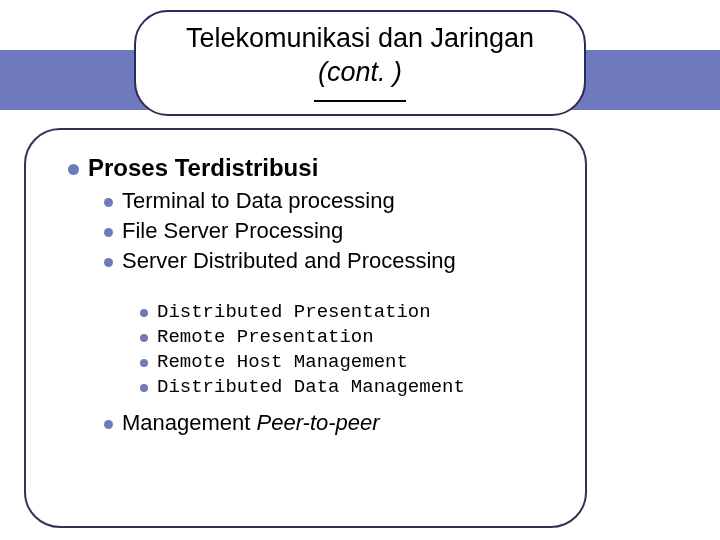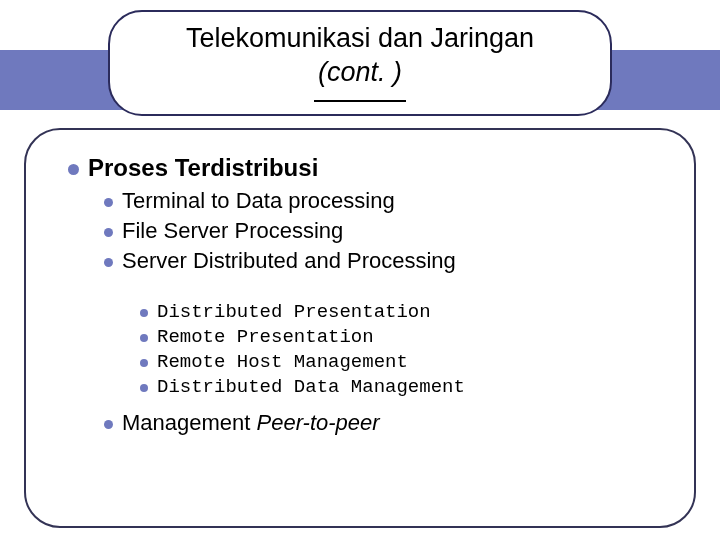--- a/index.html
+++ b/index.html
@@ -17,21 +17,21 @@
     left: 0;
     width: 720px;
     height: 60px;
     background: #6f79be;
   }
   .title-box {
     position: absolute;
     top: 10px;
     left: 50%;
     transform: translateX(-50%);
-    width: 504px;
+    width: 452px;
     background: #fff;
     border: 2px solid #2b2b5b;
     border-radius: 34px;
     padding: 10px 30px 12px 30px;
     text-align: center;
   }
   .title-box h1 {
     font-size: 27px;
     font-weight: normal;
     color: #000;
@@ -40,21 +40,21 @@
   .title-box .cont {
     font-style: italic;
     border-bottom: 2px solid #000;
     display: inline-block;
     padding: 0 4px 10px 4px;
   }
   .content-frame {
     position: absolute;
     top: 128px;
     left: 24px;
-    width: 672px;
+    width: 563px;
     height: 400px;
     border: 2px solid #333355;
     border-radius: 36px;
     padding: 24px 30px 20px 42px;
     background: #fff;
   }
   .bullet-row { display: flex; align-items: flex-start; gap: 9px; }
   .dot {
     width: 11px; height: 11px; border-radius: 50%;
     background: #6f79be; flex: 0 0 auto;

